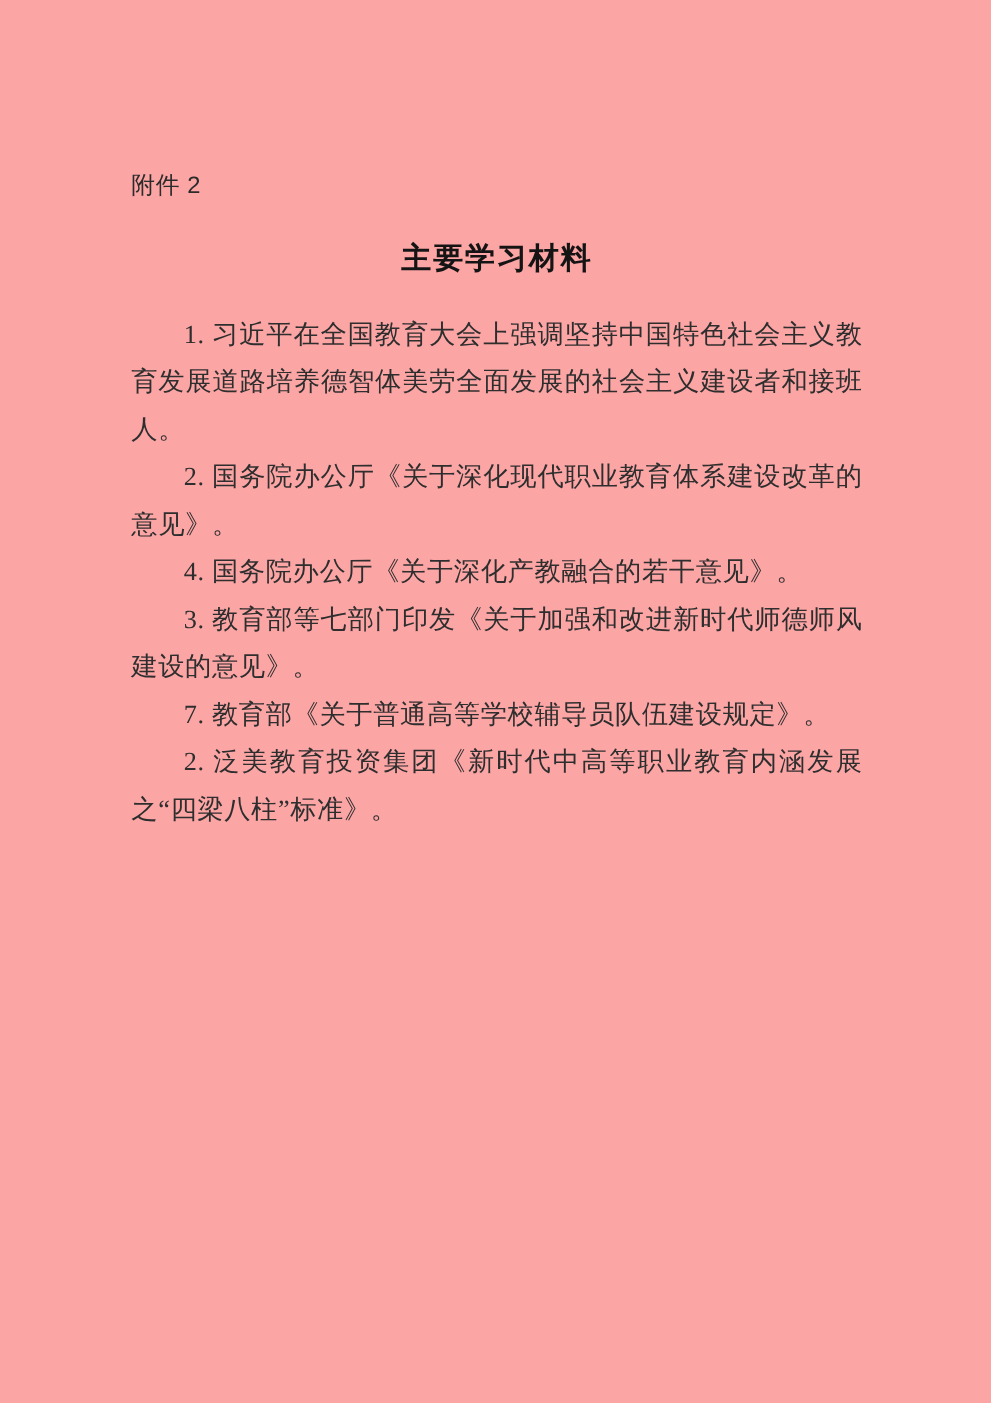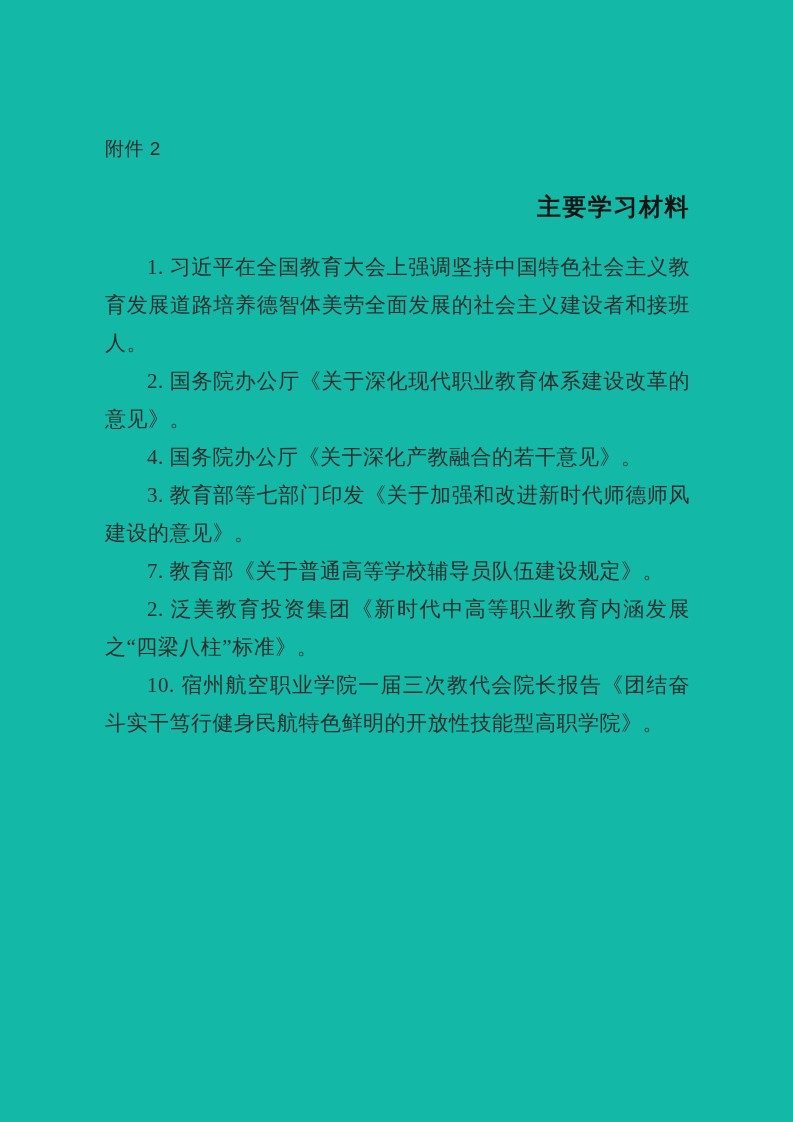--- a/index.html
+++ b/index.html
@@ -5,39 +5,39 @@
   html, body {
     margin: 0;
     padding: 0;
     background: #ffffff;
   }
   .page {
     position: relative;
     width: 793px;
     height: 1122px;
     margin: 0 auto;
-    background: #14b8a6;
+    background: #fca5a5;
     box-sizing: border-box;
     padding: 136px 103px 0 105px;
     overflow: hidden;
   }
   .attachment-label {
     font-family: "Liberation Sans", sans-serif;
     font-size: 19px;
     line-height: 26px;
     color: #2b2b2b;
     letter-spacing: 0.5px;
   }
   .doc-title {
     margin: 30px 0 0 0;
     font-family: "Liberation Serif", serif;
     font-weight: 700;
     font-size: 24px;
     line-height: 30px;
-    text-align: right;
+    text-align: center;
     color: #141414;
     letter-spacing: 1.5px;
   }
   .doc-body {
     margin-top: 26px;
   }
   .doc-body p {
     margin: 0;
     font-family: "Liberation Serif", serif;
     font-weight: 400;
@@ -59,15 +59,14 @@
 
   <h1 class="doc-title">主要学习材料</h1>
 
   <div class="doc-body">
     <p>1. 习近平在全国教育大会上强调坚持中国特色社会主义教育发展道路培养德智体美劳全面发展的社会主义建设者和接班人。</p>
     <p>2. 国务院办公厅《关于深化现代职业教育体系建设改革的意见》。</p>
     <p>4. 国务院办公厅《关于深化产教融合的若干意见》。</p>
     <p>3. 教育部等七部门印发《关于加强和改进新时代师德师风建设的意见》。</p>
     <p>7. 教育部《关于普通高等学校辅导员队伍建设规定》。</p>
     <p>2. 泛美教育投资集团《新时代中高等职业教育内涵发展之“四梁八柱”标准》。</p>
-    <p>10. 宿州航空职业学院一届三次教代会院长报告《团结奋斗实干笃行健身民航特色鲜明的开放性技能型高职学院》。</p>
   </div>
 </div>
 
 </body></html>

